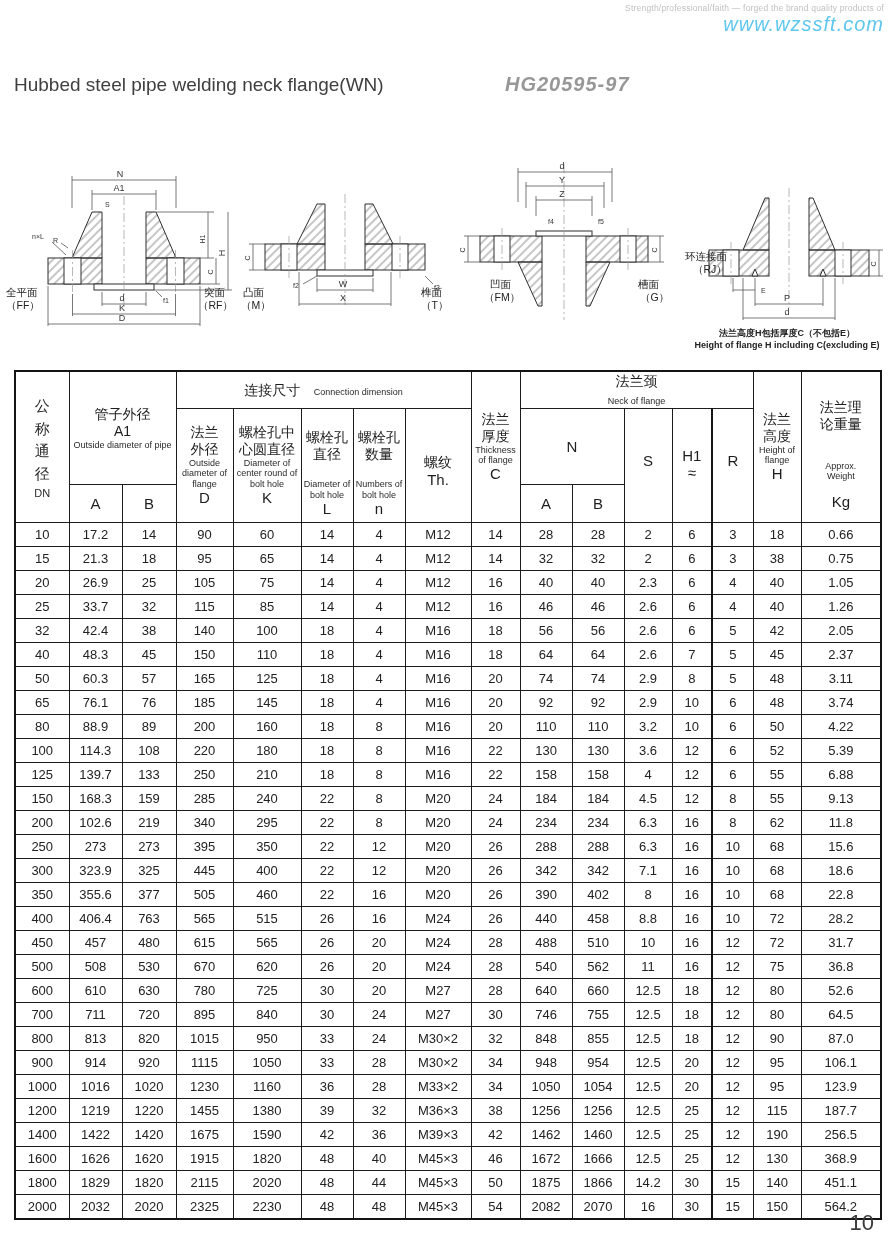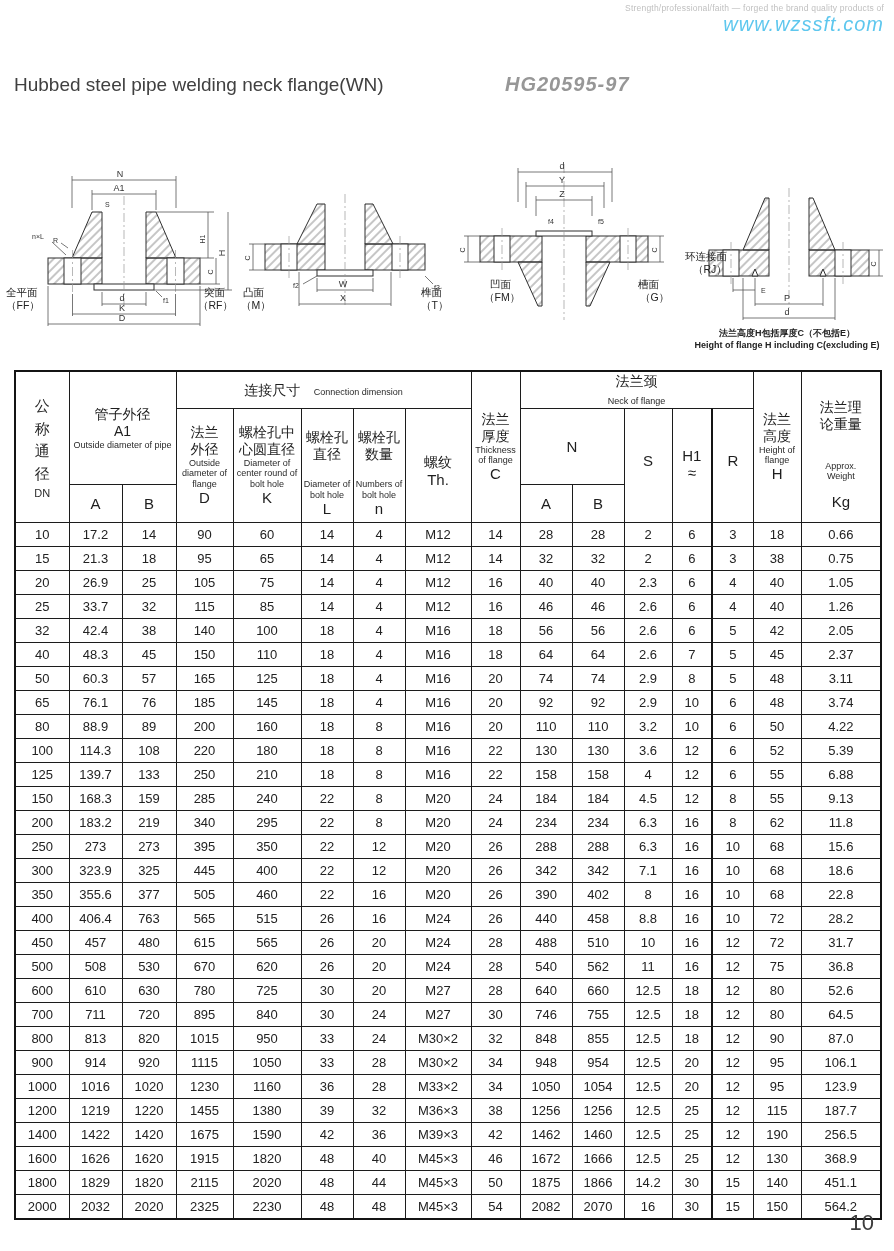--- a/index.html
+++ b/index.html
@@ -569,21 +569,21 @@
             <td>184</td>
             <td>184</td>
             <td>4.5</td>
             <td>12</td>
             <td class="thickl">8</td>
             <td>55</td>
             <td>9.13</td>
           </tr>
           <tr>
             <td>200</td>
-            <td>183.2</td>
+            <td>102.6</td>
             <td>219</td>
             <td>340</td>
             <td>295</td>
             <td>22</td>
             <td>8</td>
             <td>M20</td>
             <td>24</td>
             <td>234</td>
             <td>234</td>
             <td>6.3</td>

